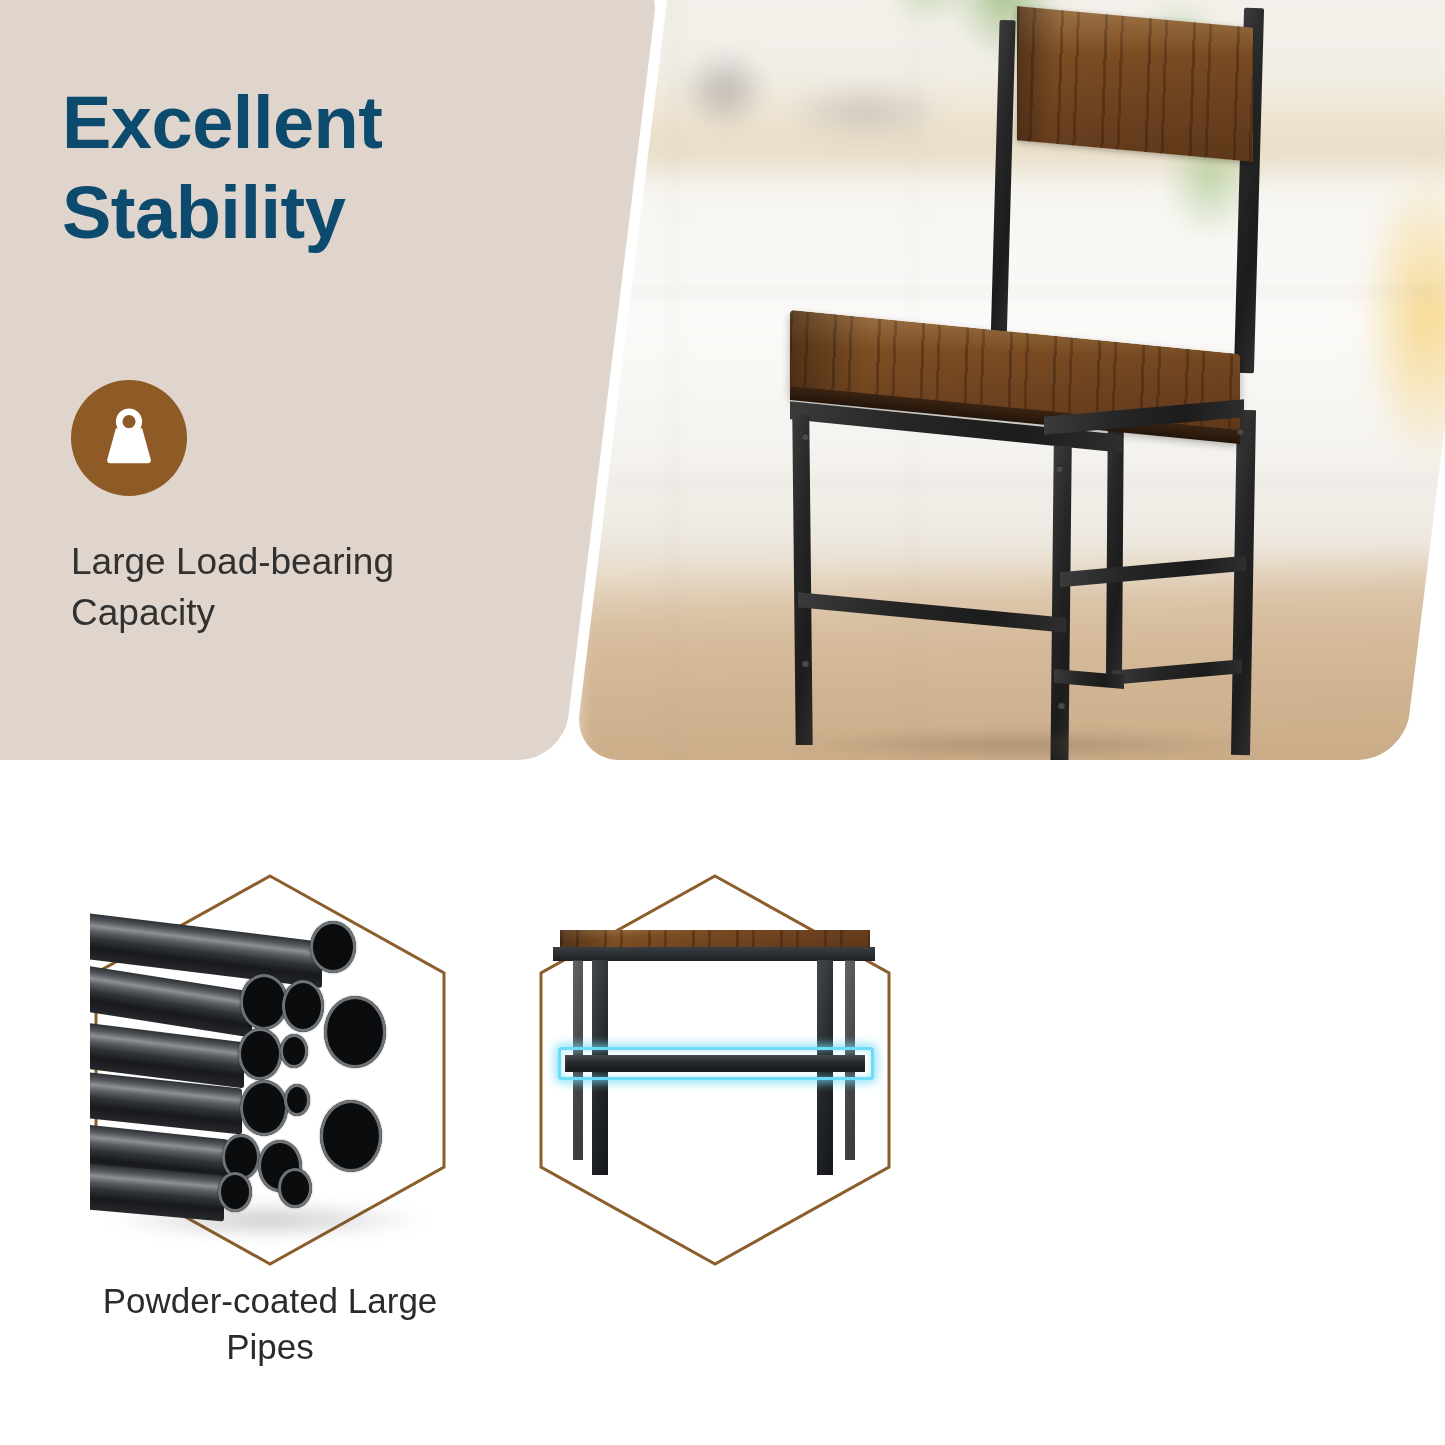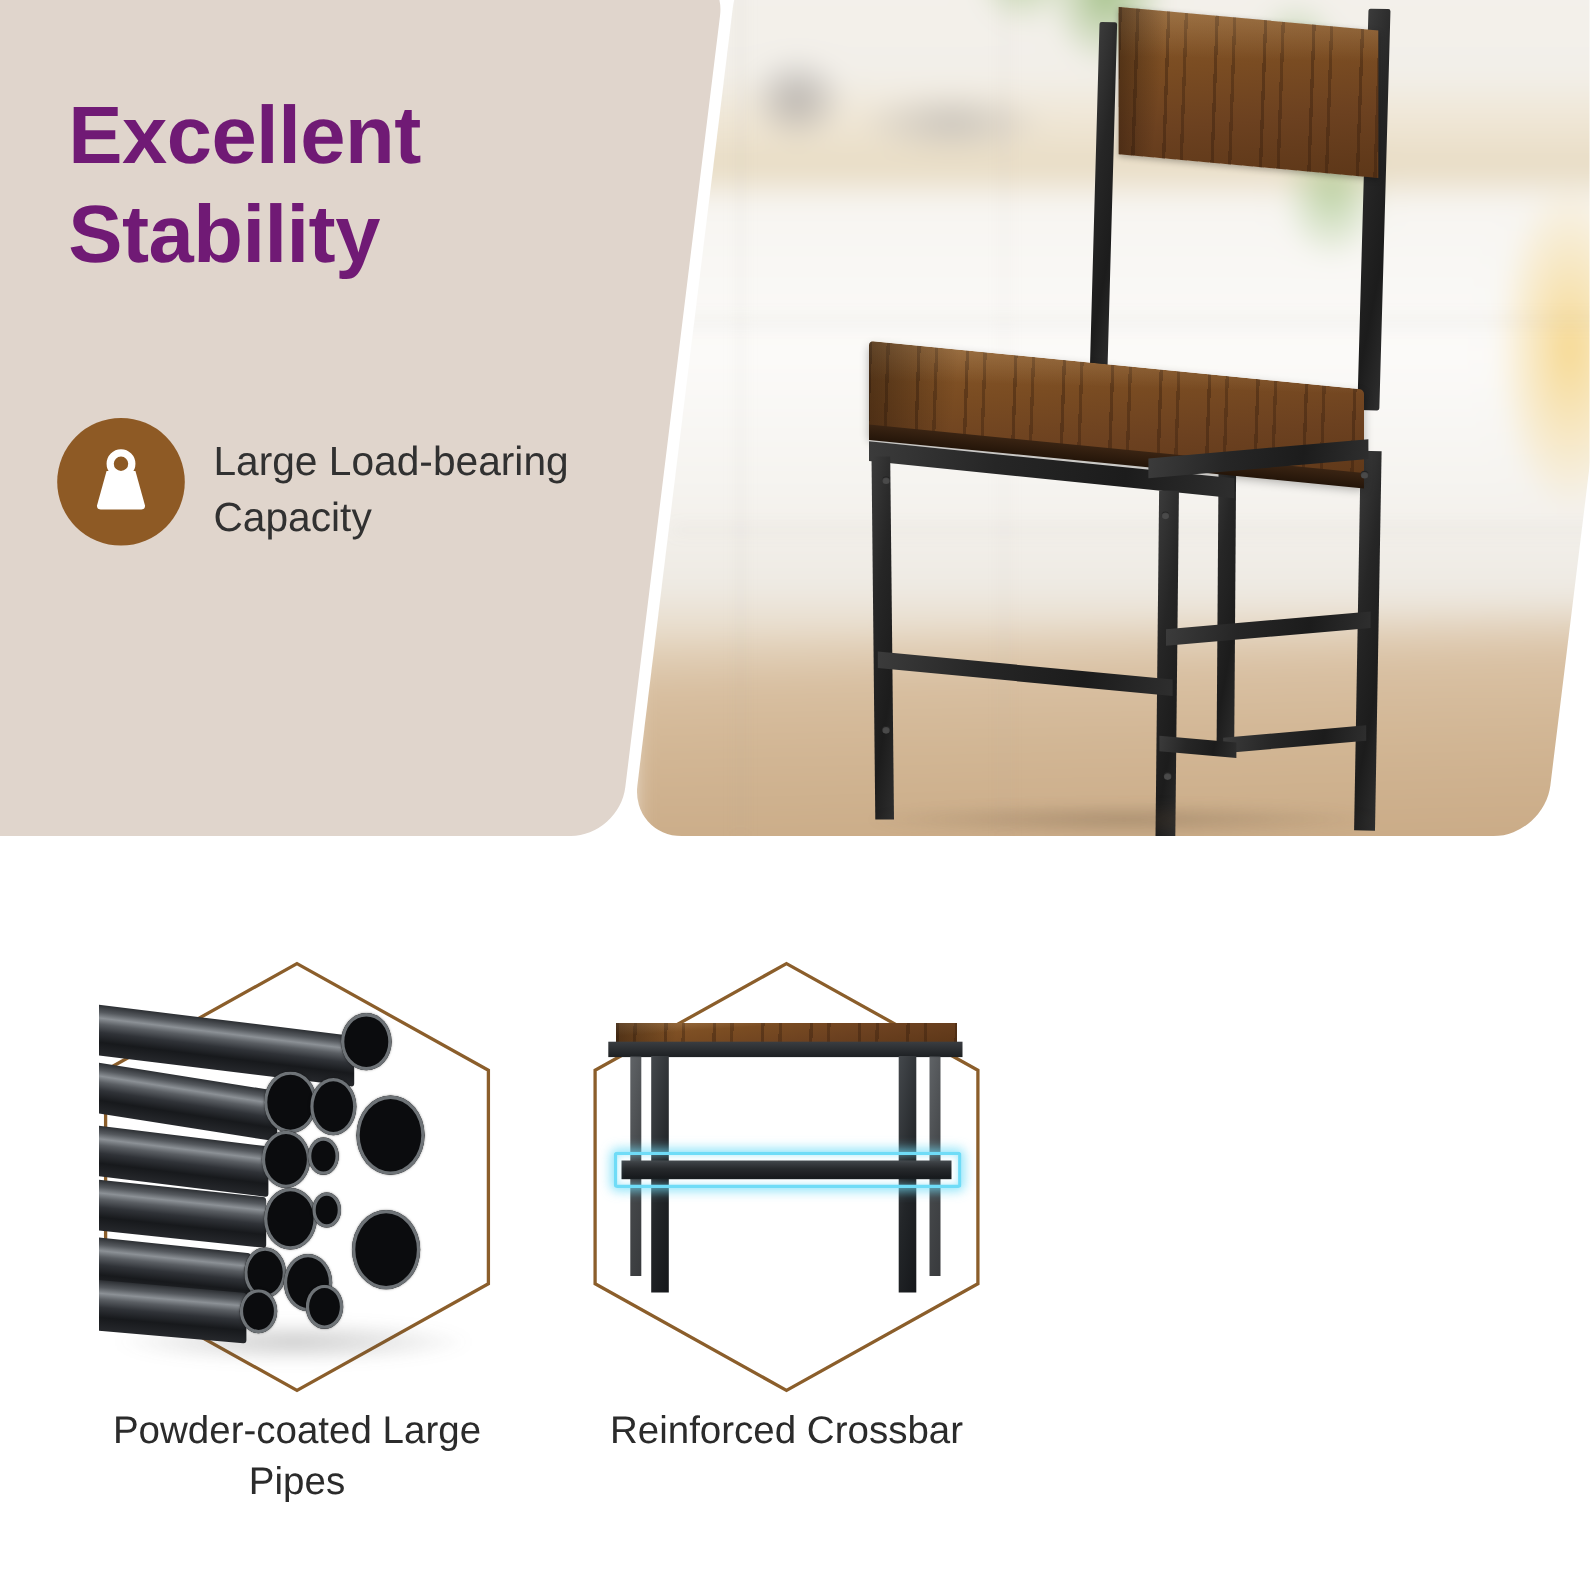--- a/index.html
+++ b/index.html
@@ -24,31 +24,31 @@
     border-radius:44px;
     transform:skewX(-7deg);
     transform-origin:top left;
   }
   #beige-content{
     position:absolute; left:0; top:0; width:660px; height:760px;
   }
 
   #headline{
     position:absolute; left:62px; top:78px; width:520px;
-    color:#701a75;
+    color:#0c4a6e;
     font-size:74px;
     font-weight:bold;
     line-height:1.22;
     letter-spacing:-0.5px;
   }
 
   .feature-row{
     position:absolute; display:flex; align-items:flex-start; gap:26px;
   }
-  #feature-0{ left:52px; top:380px; }
+  #feature-0{ left:71px; top:380px;flex-direction:column; }
   #feature-1{ left:64px; top:536px; }
 
   .feature-icon{
     width:116px; height:116px; border-radius:50%;
     background:#8E5A25; flex:0 0 116px;
     display:flex; align-items:center; justify-content:center;
   }
   .feature-label{
     color:#313131;
     font-size:37px;
@@ -400,16 +400,15 @@
         <div id="tbl-top" class="wood"></div>
         <div id="tbl-apron"></div>
         <div class="tbl-leg" id="tbl-leg-3"></div>
         <div class="tbl-leg" id="tbl-leg-4"></div>
         <div class="tbl-leg" id="tbl-leg-1"></div>
         <div class="tbl-leg" id="tbl-leg-2"></div>
         <div id="tbl-crossbar"></div>
         <div id="tbl-glow"></div>
       </div>
     </div>
-    <div class="hex-caption">Reinforced Crossbar</div>
   </div>
 
 </div>
 
 </body></html>

